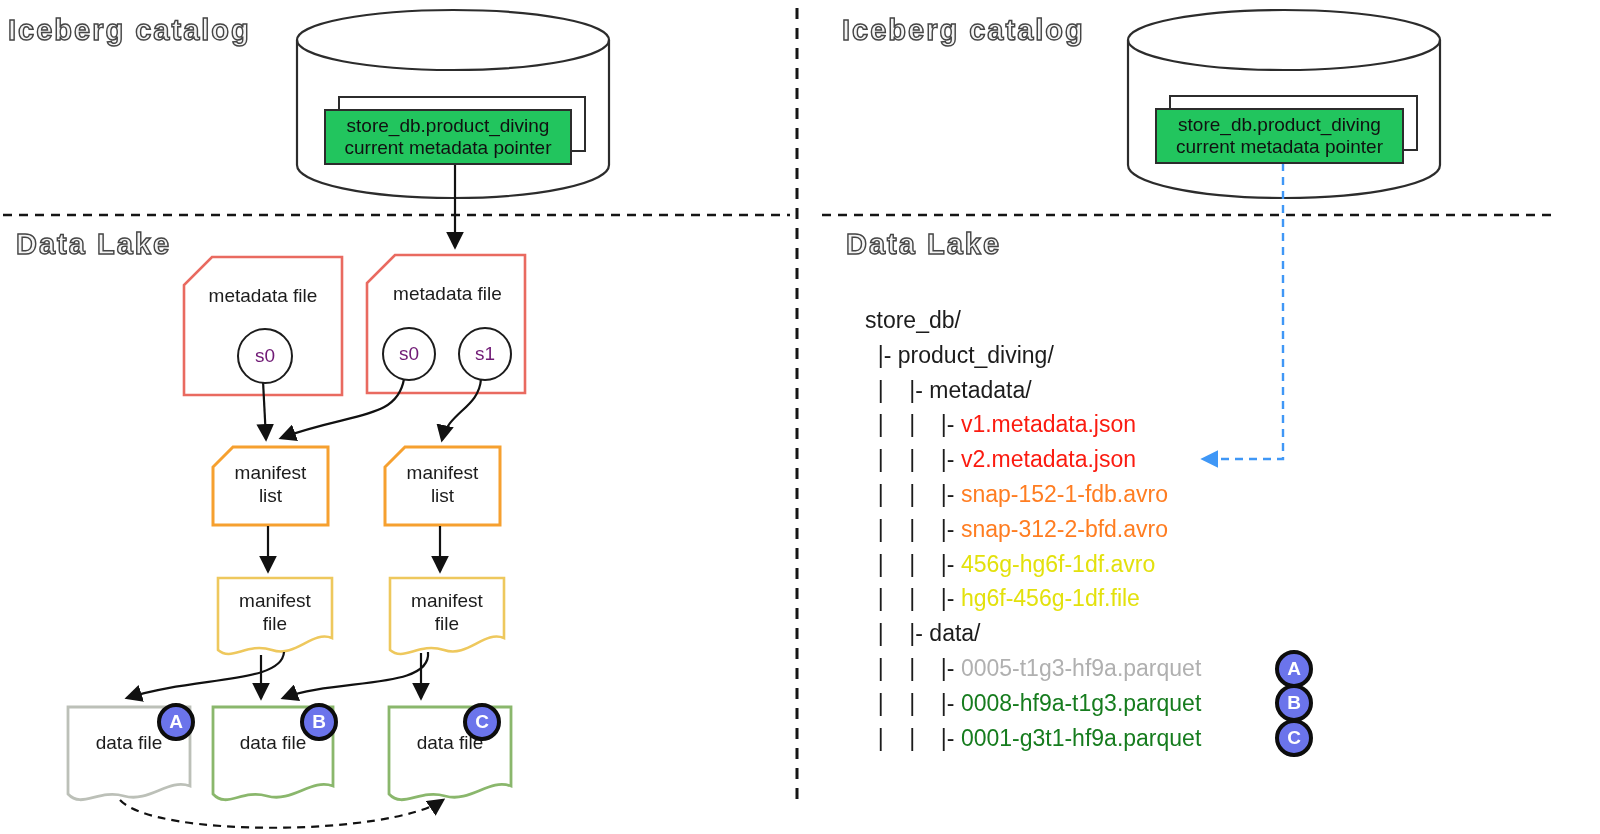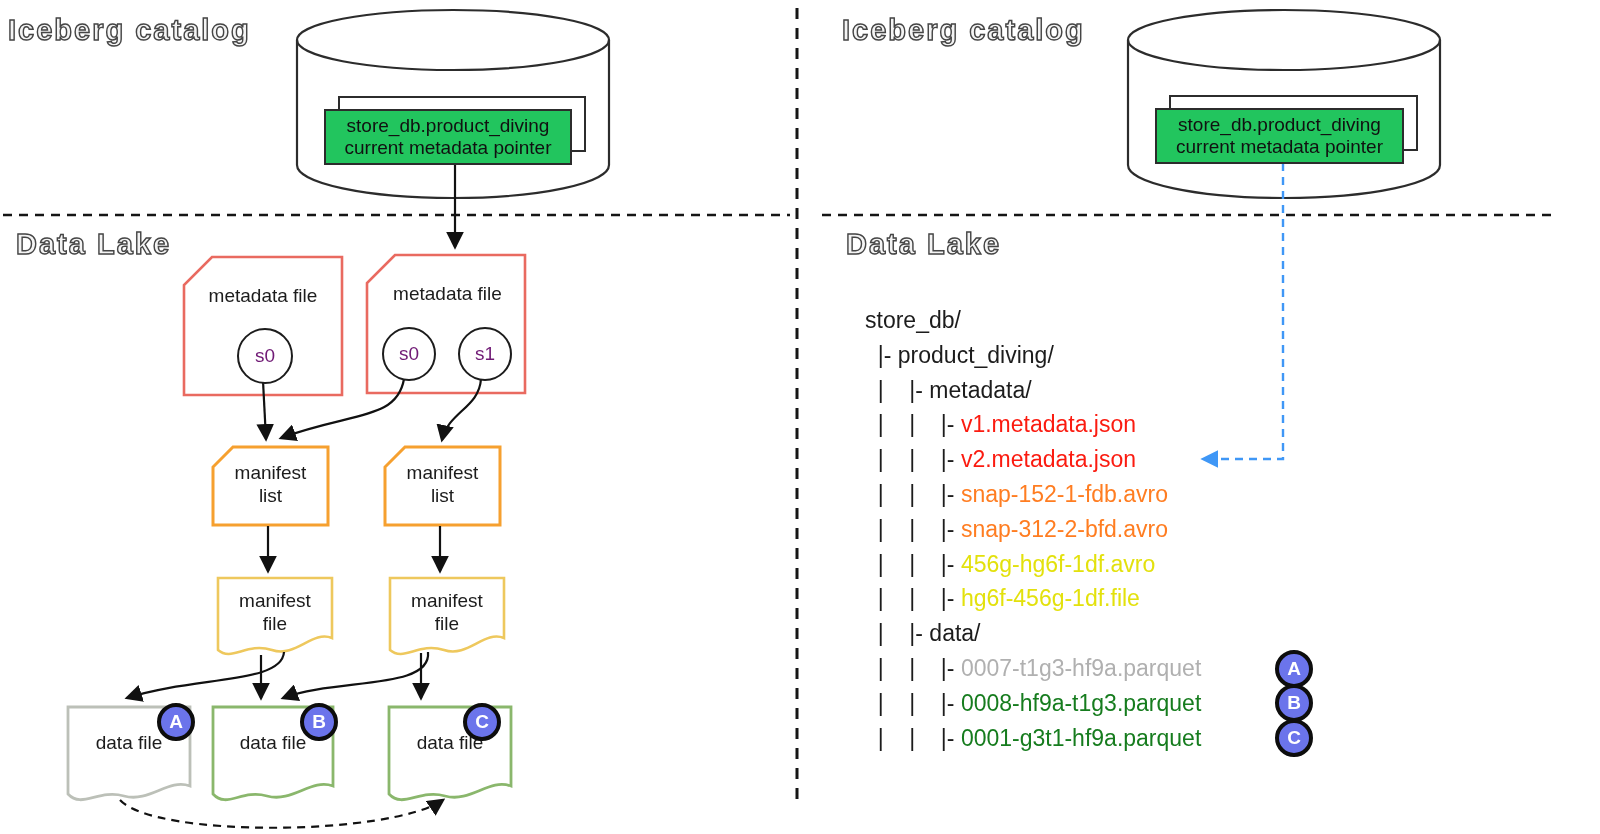--- a/index.html
+++ b/index.html
@@ -166,19 +166,19 @@
 <div class="trow" style="top:303px;"><span class="tprefix"></span><span class="fname c-black">store_db/</span></div>
 <div class="trow" style="top:338px;"><span class="tprefix">  |- </span><span class="fname c-black">product_diving/</span></div>
 <div class="trow" style="top:373px;"><span class="tprefix">  |    |- </span><span class="fname c-black">metadata/</span></div>
 <div class="trow" style="top:407px;"><span class="tprefix">  |    |    |- </span><span class="fname c-red">v1.metadata.json</span></div>
 <div class="trow" style="top:442px;"><span class="tprefix">  |    |    |- </span><span class="fname c-red">v2.metadata.json</span></div>
 <div class="trow" style="top:477px;"><span class="tprefix">  |    |    |- </span><span class="fname c-orange">snap-152-1-fdb.avro</span></div>
 <div class="trow" style="top:512px;"><span class="tprefix">  |    |    |- </span><span class="fname c-orange">snap-312-2-bfd.avro</span></div>
 <div class="trow" style="top:547px;"><span class="tprefix">  |    |    |- </span><span class="fname c-yellow">456g-hg6f-1df.avro</span></div>
 <div class="trow" style="top:581px;"><span class="tprefix">  |    |    |- </span><span class="fname c-yellow">hg6f-456g-1df.file</span></div>
 <div class="trow" style="top:616px;"><span class="tprefix">  |    |- </span><span class="fname c-black">data/</span></div>
-<div class="trow" style="top:651px;"><span class="tprefix">  |    |    |- </span><span class="fname c-gray">0007-t1g3-hf9a.parquet</span></div>
+<div class="trow" style="top:651px;"><span class="tprefix">  |    |    |- </span><span class="fname c-gray">0005-t1g3-hf9a.parquet</span></div>
 <div class="trow" style="top:686px;"><span class="tprefix">  |    |    |- </span><span class="fname c-green">0008-hf9a-t1g3.parquet</span></div>
 <div class="trow" style="top:721px;"><span class="tprefix">  |    |    |- </span><span class="fname c-green">0001-g3t1-hf9a.parquet</span></div>
 
 <div class="badge" style="left:1275px;top:650px;">A</div>
 <div class="badge" style="left:1275px;top:684px;">B</div>
 <div class="badge" style="left:1275px;top:719px;">C</div>
 
 </body></html>

